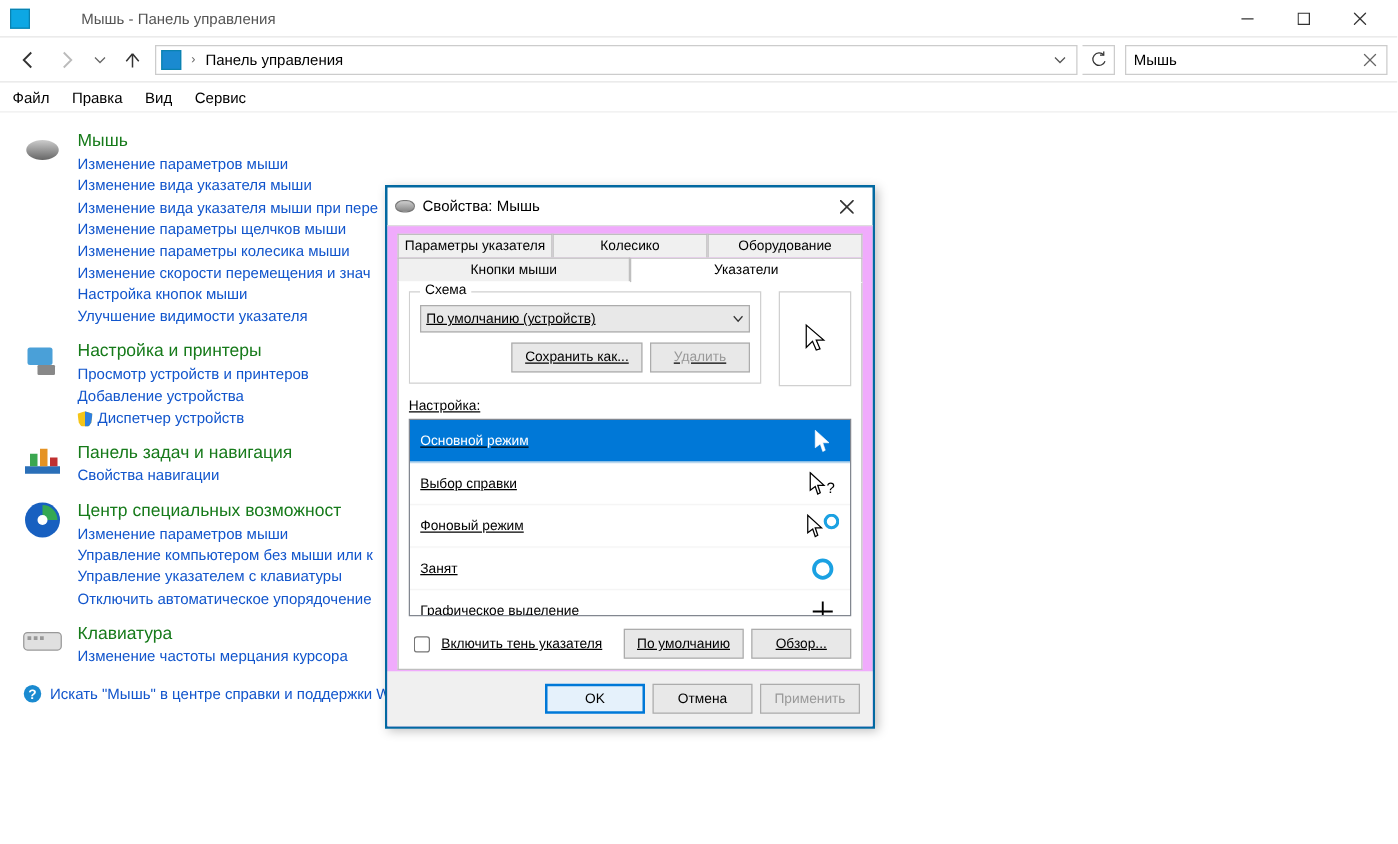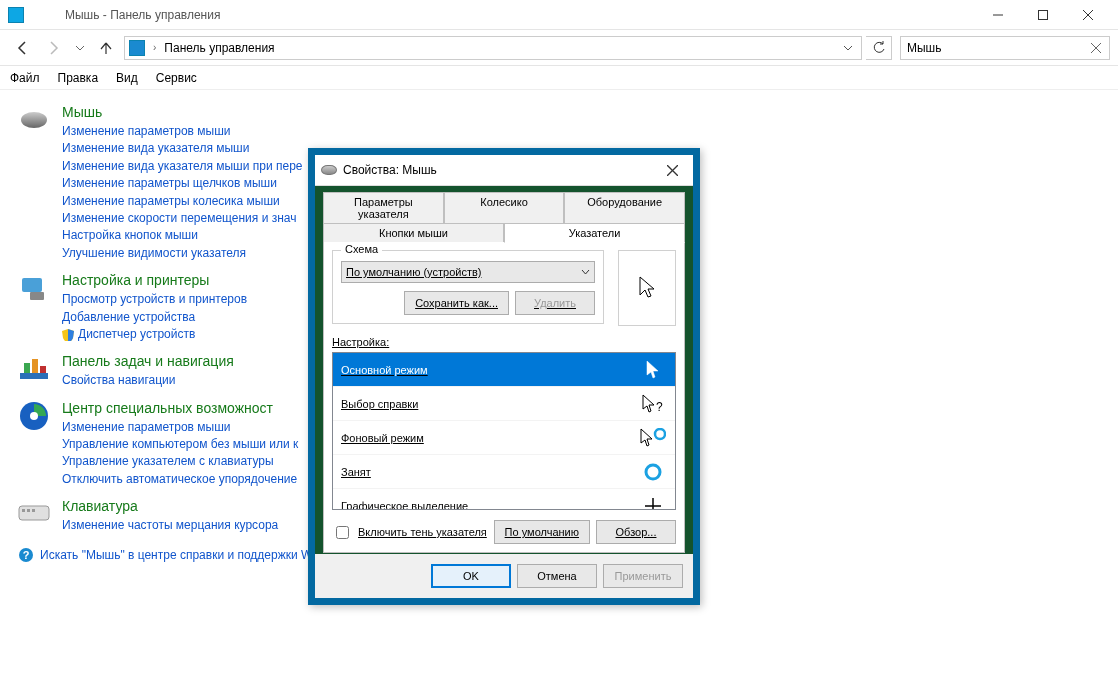--- a/index.html
+++ b/index.html
@@ -143,21 +143,21 @@
     color: #1155cc;
     margin-top: 12px;
   }
   
   .dialog {
     position: absolute;
     left: 308px;
     top: 148px;
     width: 392px;
     background: #fff;
-    border: 7px solid #0369a1;
+    border: 2px solid #0369a1;
     box-shadow: 2px 2px 8px rgba(0,0,0,0.25);
   }
   .dialog-titlebar {
     height: 30px;
     display: flex;
     align-items: center;
     padding: 0 6px;
     gap: 6px;
   }
   .dialog-titlebar .mouse-mini {
@@ -166,21 +166,21 @@
     background: linear-gradient(#ccc,#888);
     border: 1px solid #777;
   }
   .dialog-titlebar .dlg-title { flex:1; font-size: 12px;}
   .dialog-titlebar .dlg-close {
     width: 30px; height: 24px;
     display: flex; align-items: center; justify-content: center;
     cursor: pointer;
   }
   .dialog-body {
-    background: #14532d;
+    background: #f0abfc;
     border-top: 1px solid #ddd;
   }
   .tabs {
     padding: 6px 8px 0 8px;
   }
   .tab-row { display: flex; }
   .tab {
     flex: 1;
     text-align: center;
     font-size: 11px;

